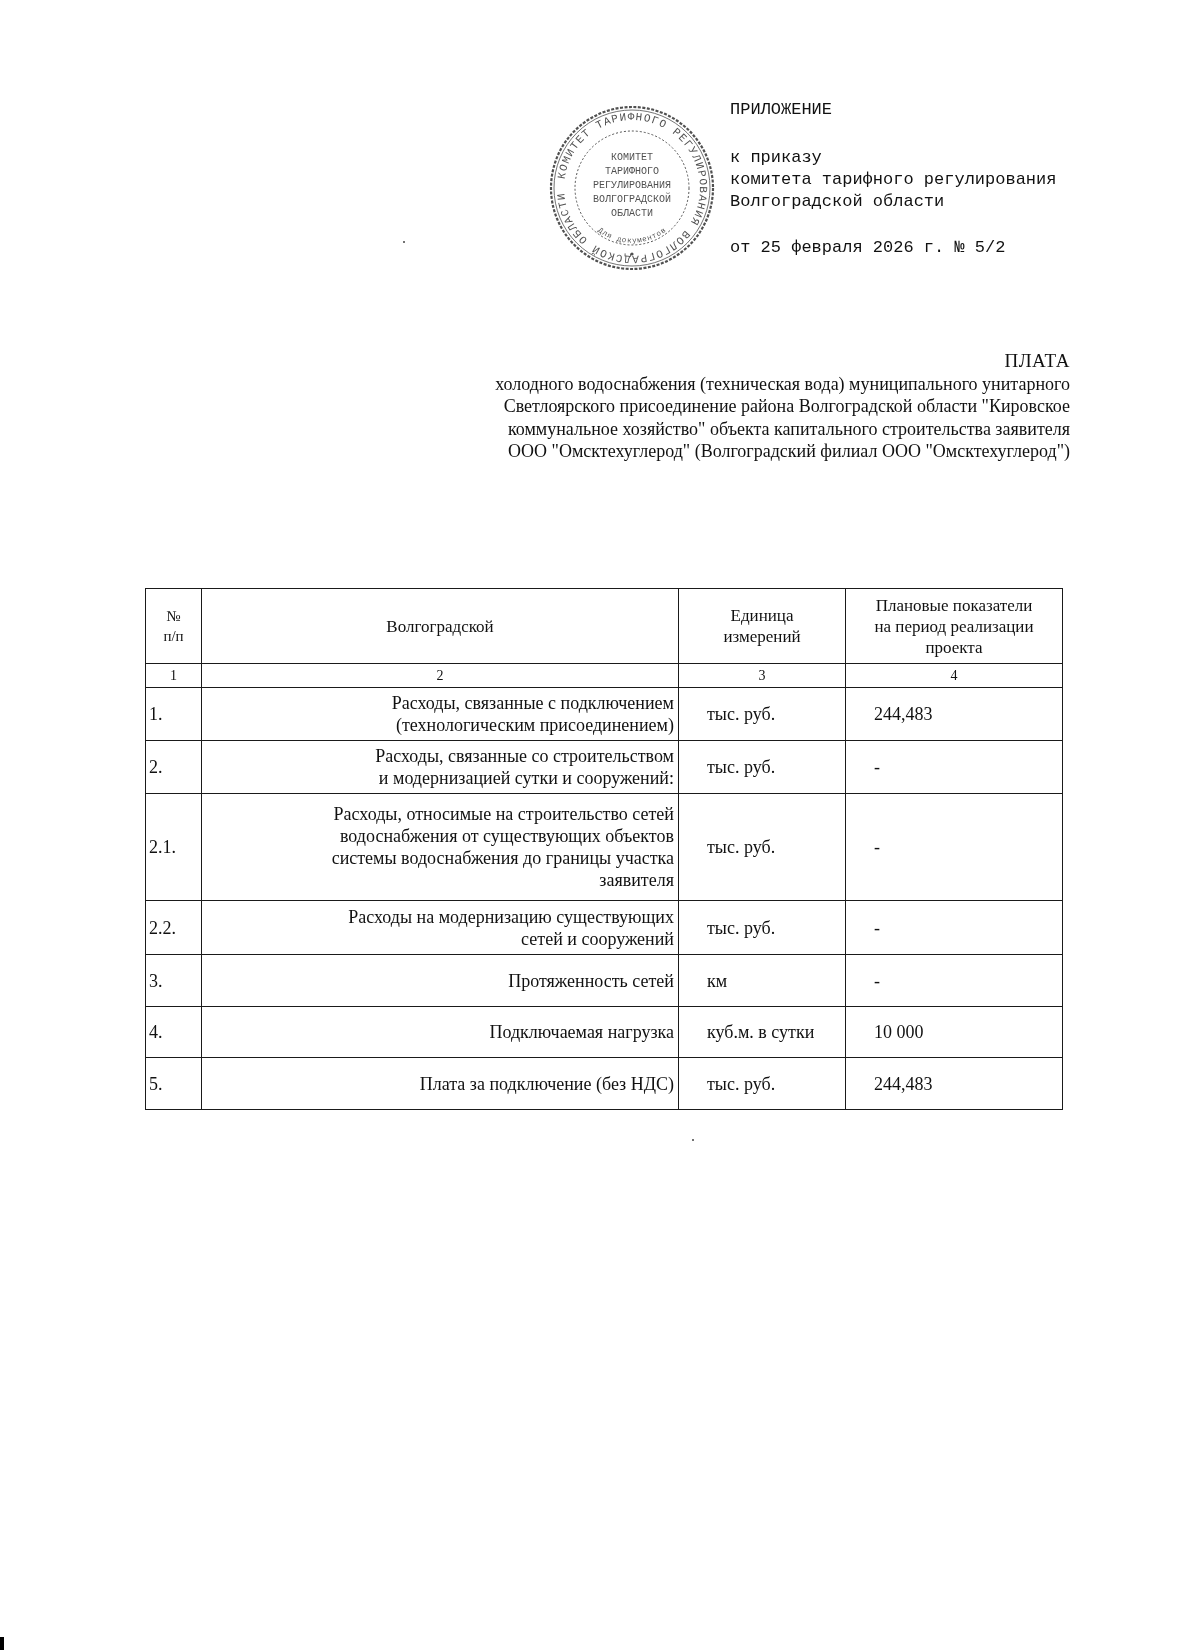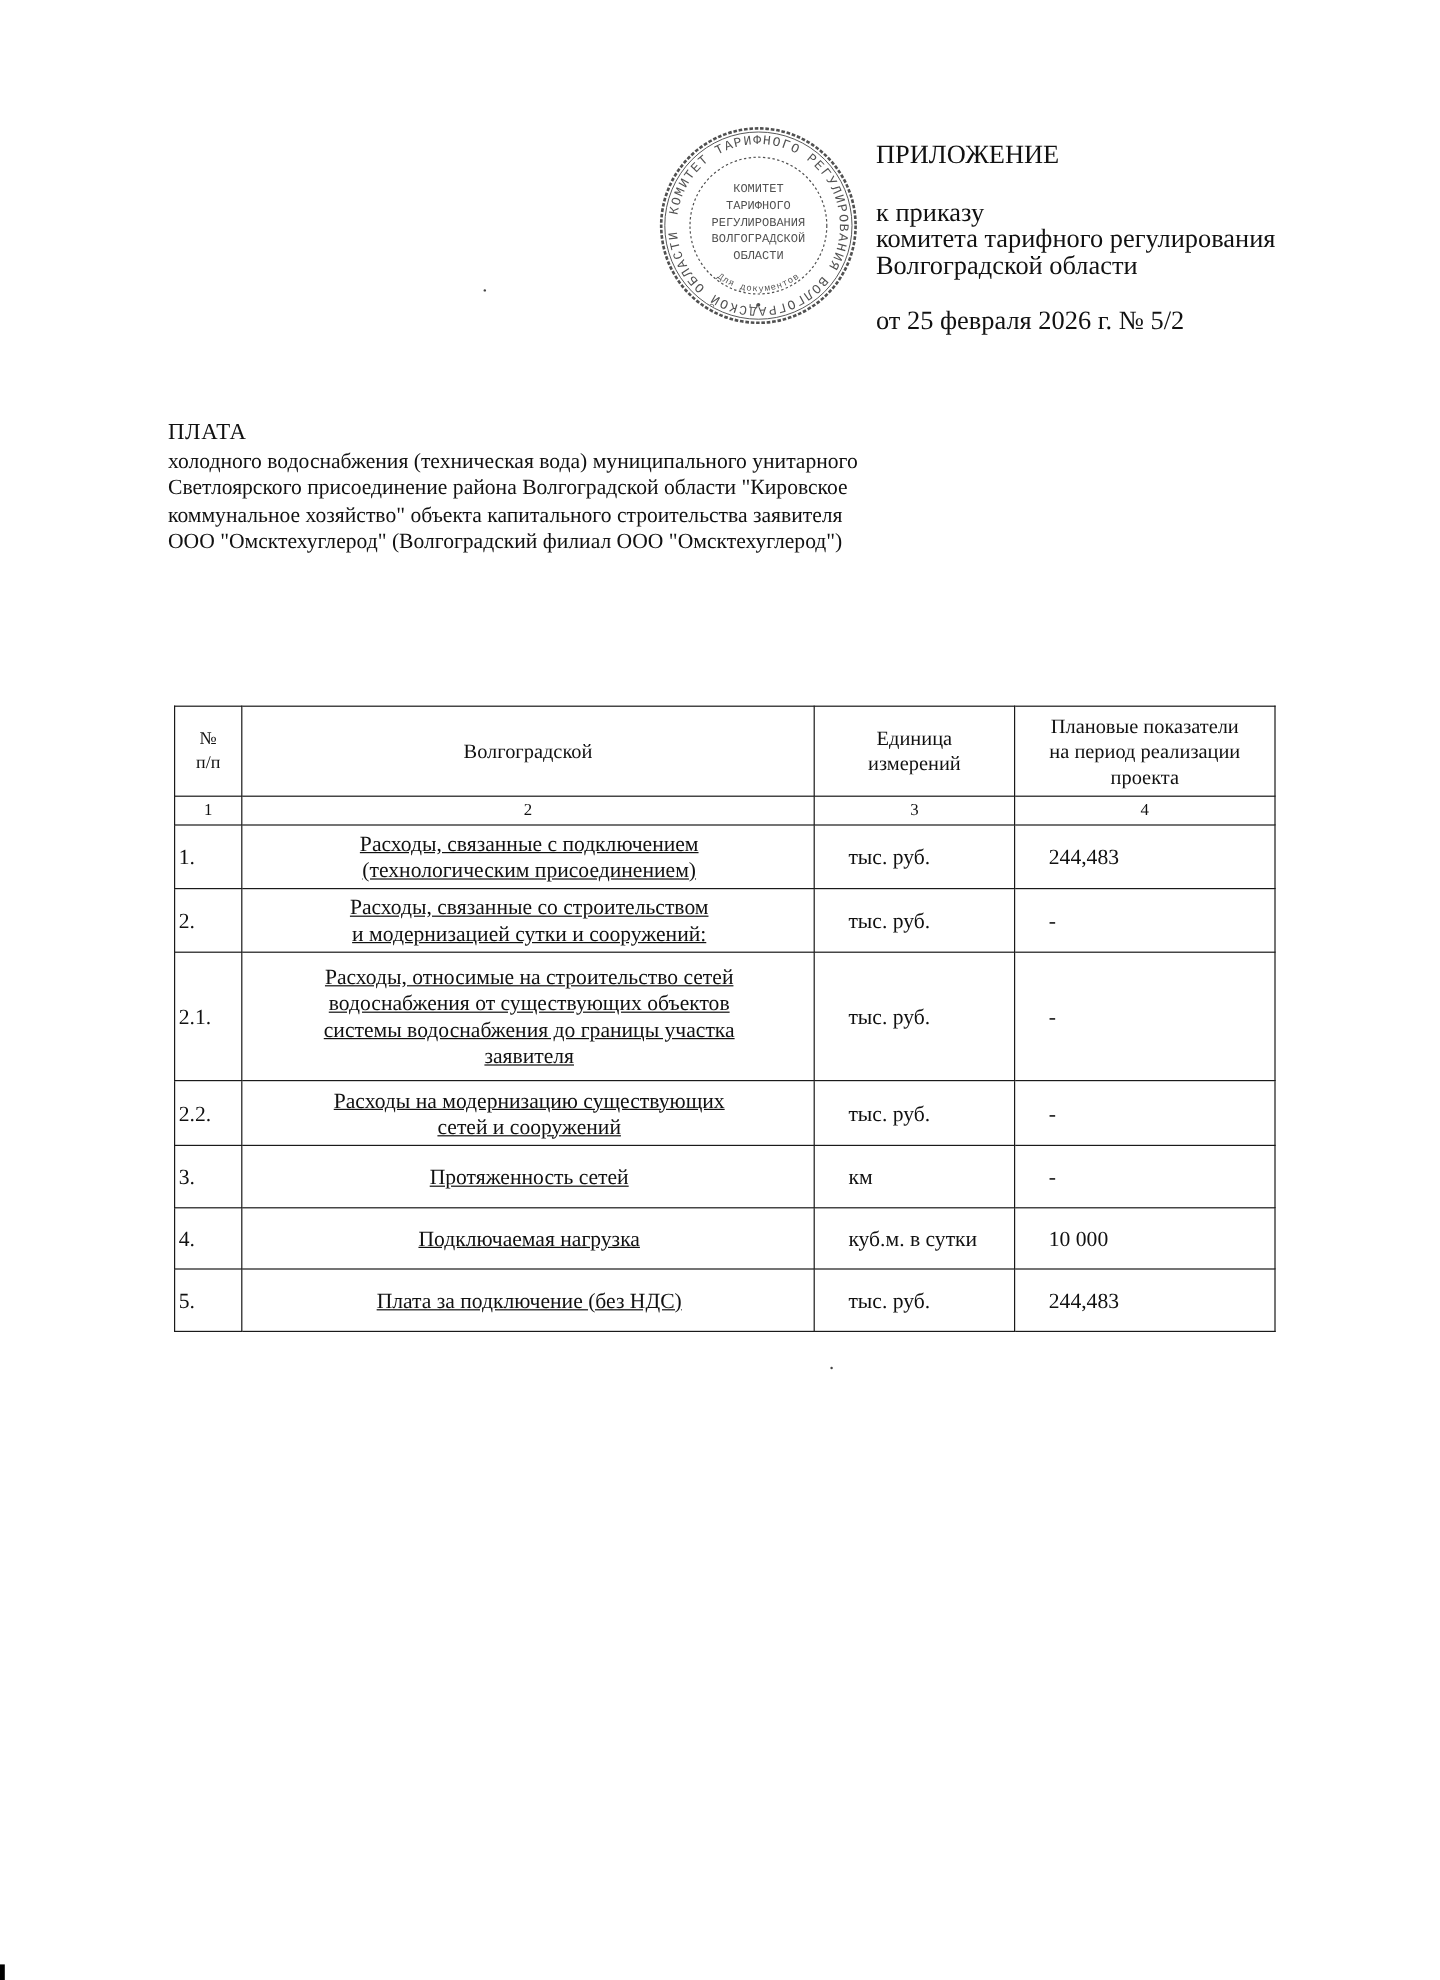--- a/index.html
+++ b/index.html
@@ -18,24 +18,25 @@
     .page {
       position: absolute;
       inset: 0;
       background: #ffffff;
     }
 
     
     .approval {
       position: absolute;
       left: 730px;
-      top: 118px;
+      top: 99px;
       width: 330px;
-      font-size: 22px;
+      font-size: 17px;
       line-height: 22px;
+      font-family: Liberation Mono, monospace;
     }
     .approval .line { white-space: nowrap; }
     .approval .gap { height: 26px; }
     .approval .gap-small { height: 24px; }
 
     
     .stamp {
       position: absolute;
       left: 548px;
       top: 104px;
@@ -51,21 +52,21 @@
       background: #444;
       border-radius: 1px;
     }
 
     
     .title-block {
       position: absolute;
       left: 140px;
       top: 350px;
       width: 930px;
-      text-align: left;
+      text-align: right;
       font-size: 18px;
       line-height: 22.5px;
     }
     .title-block .main-title {
       font-size: 19px;
       letter-spacing: 0.5px;
     }
 
     
     .tariff-table {
@@ -106,24 +107,23 @@
       font-size: 14px;
       line-height: 16px;
       padding: 0;
     }
     .tariff-table td.num {
       text-align: left;
       padding-left: 3px;
       padding-right: 0;
     }
     .tariff-table td.name {
-      text-align: center;
+      text-align: right;
       padding-left: 6px;
       padding-right: 4px;
-      text-decoration: underline;
     }
     .tariff-table td.unit, .tariff-table td.val {
       padding-left: 28px;
     }
     .r1 td { height: 52px; }
     .r2 td { height: 52px; }
     .r21 td { height: 106px; }
     .r22 td { height: 53px; }
     .r3 td { height: 51px; }
     .r4 td { height: 50px; }

